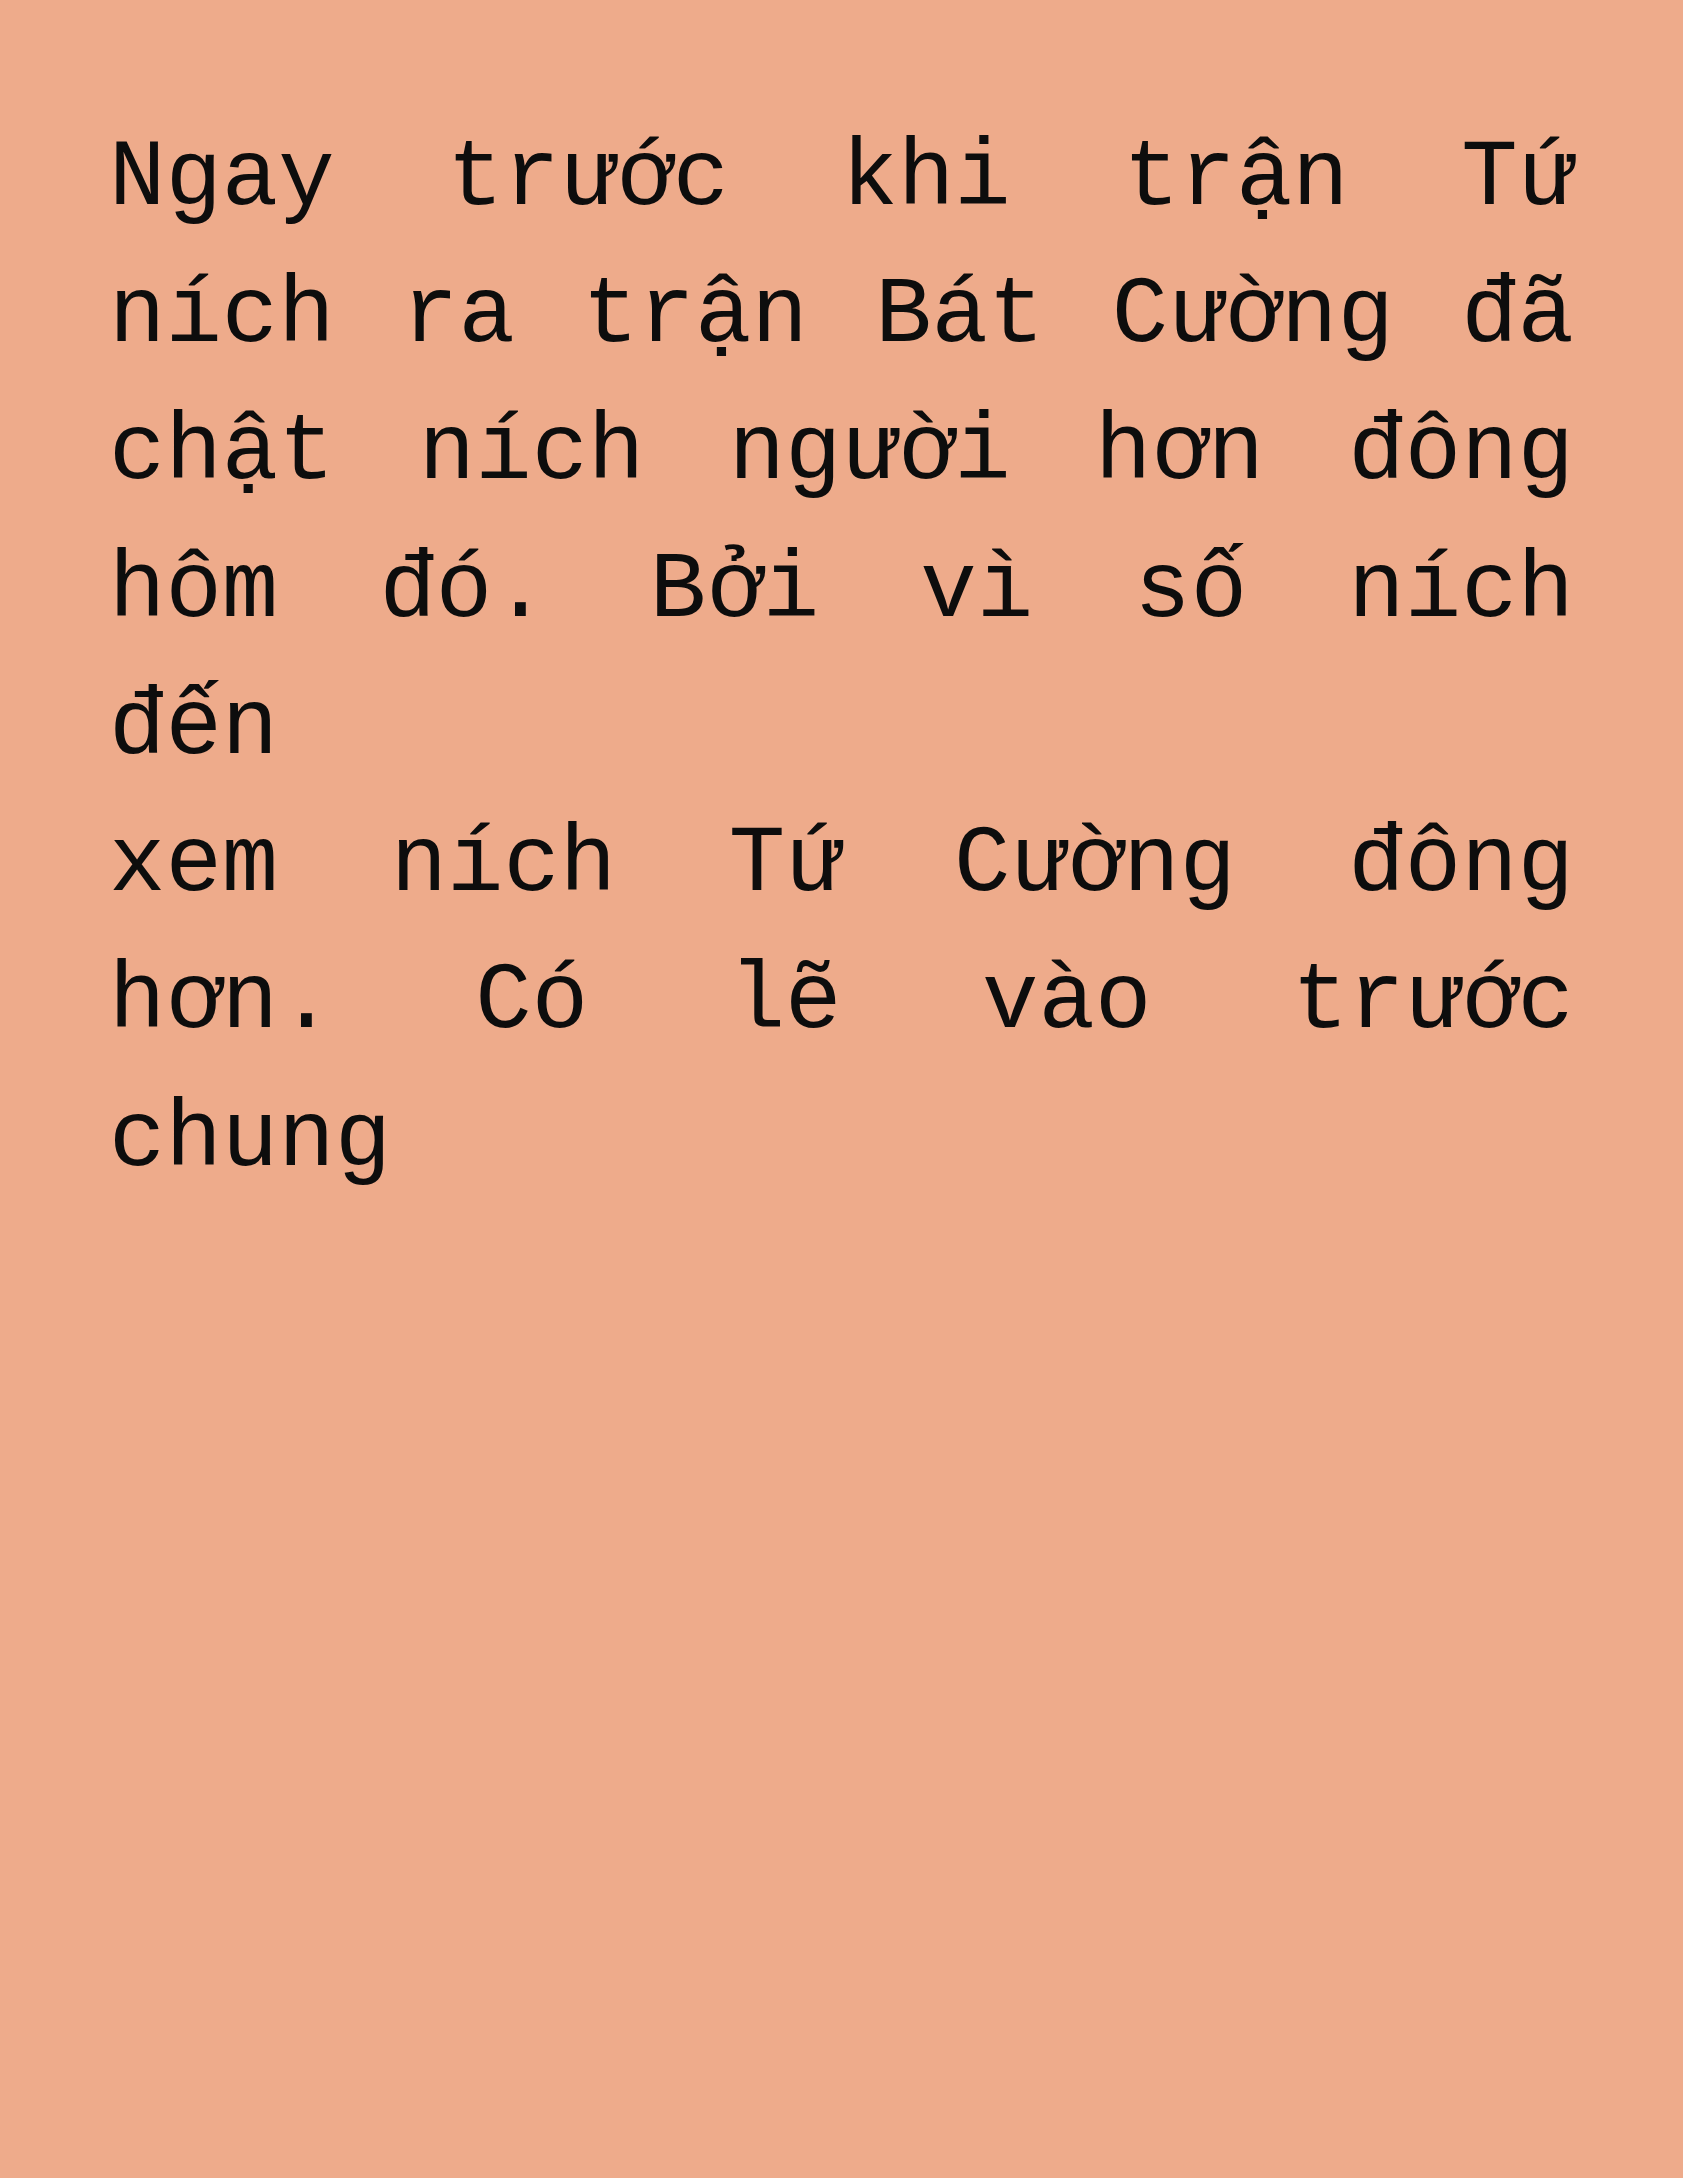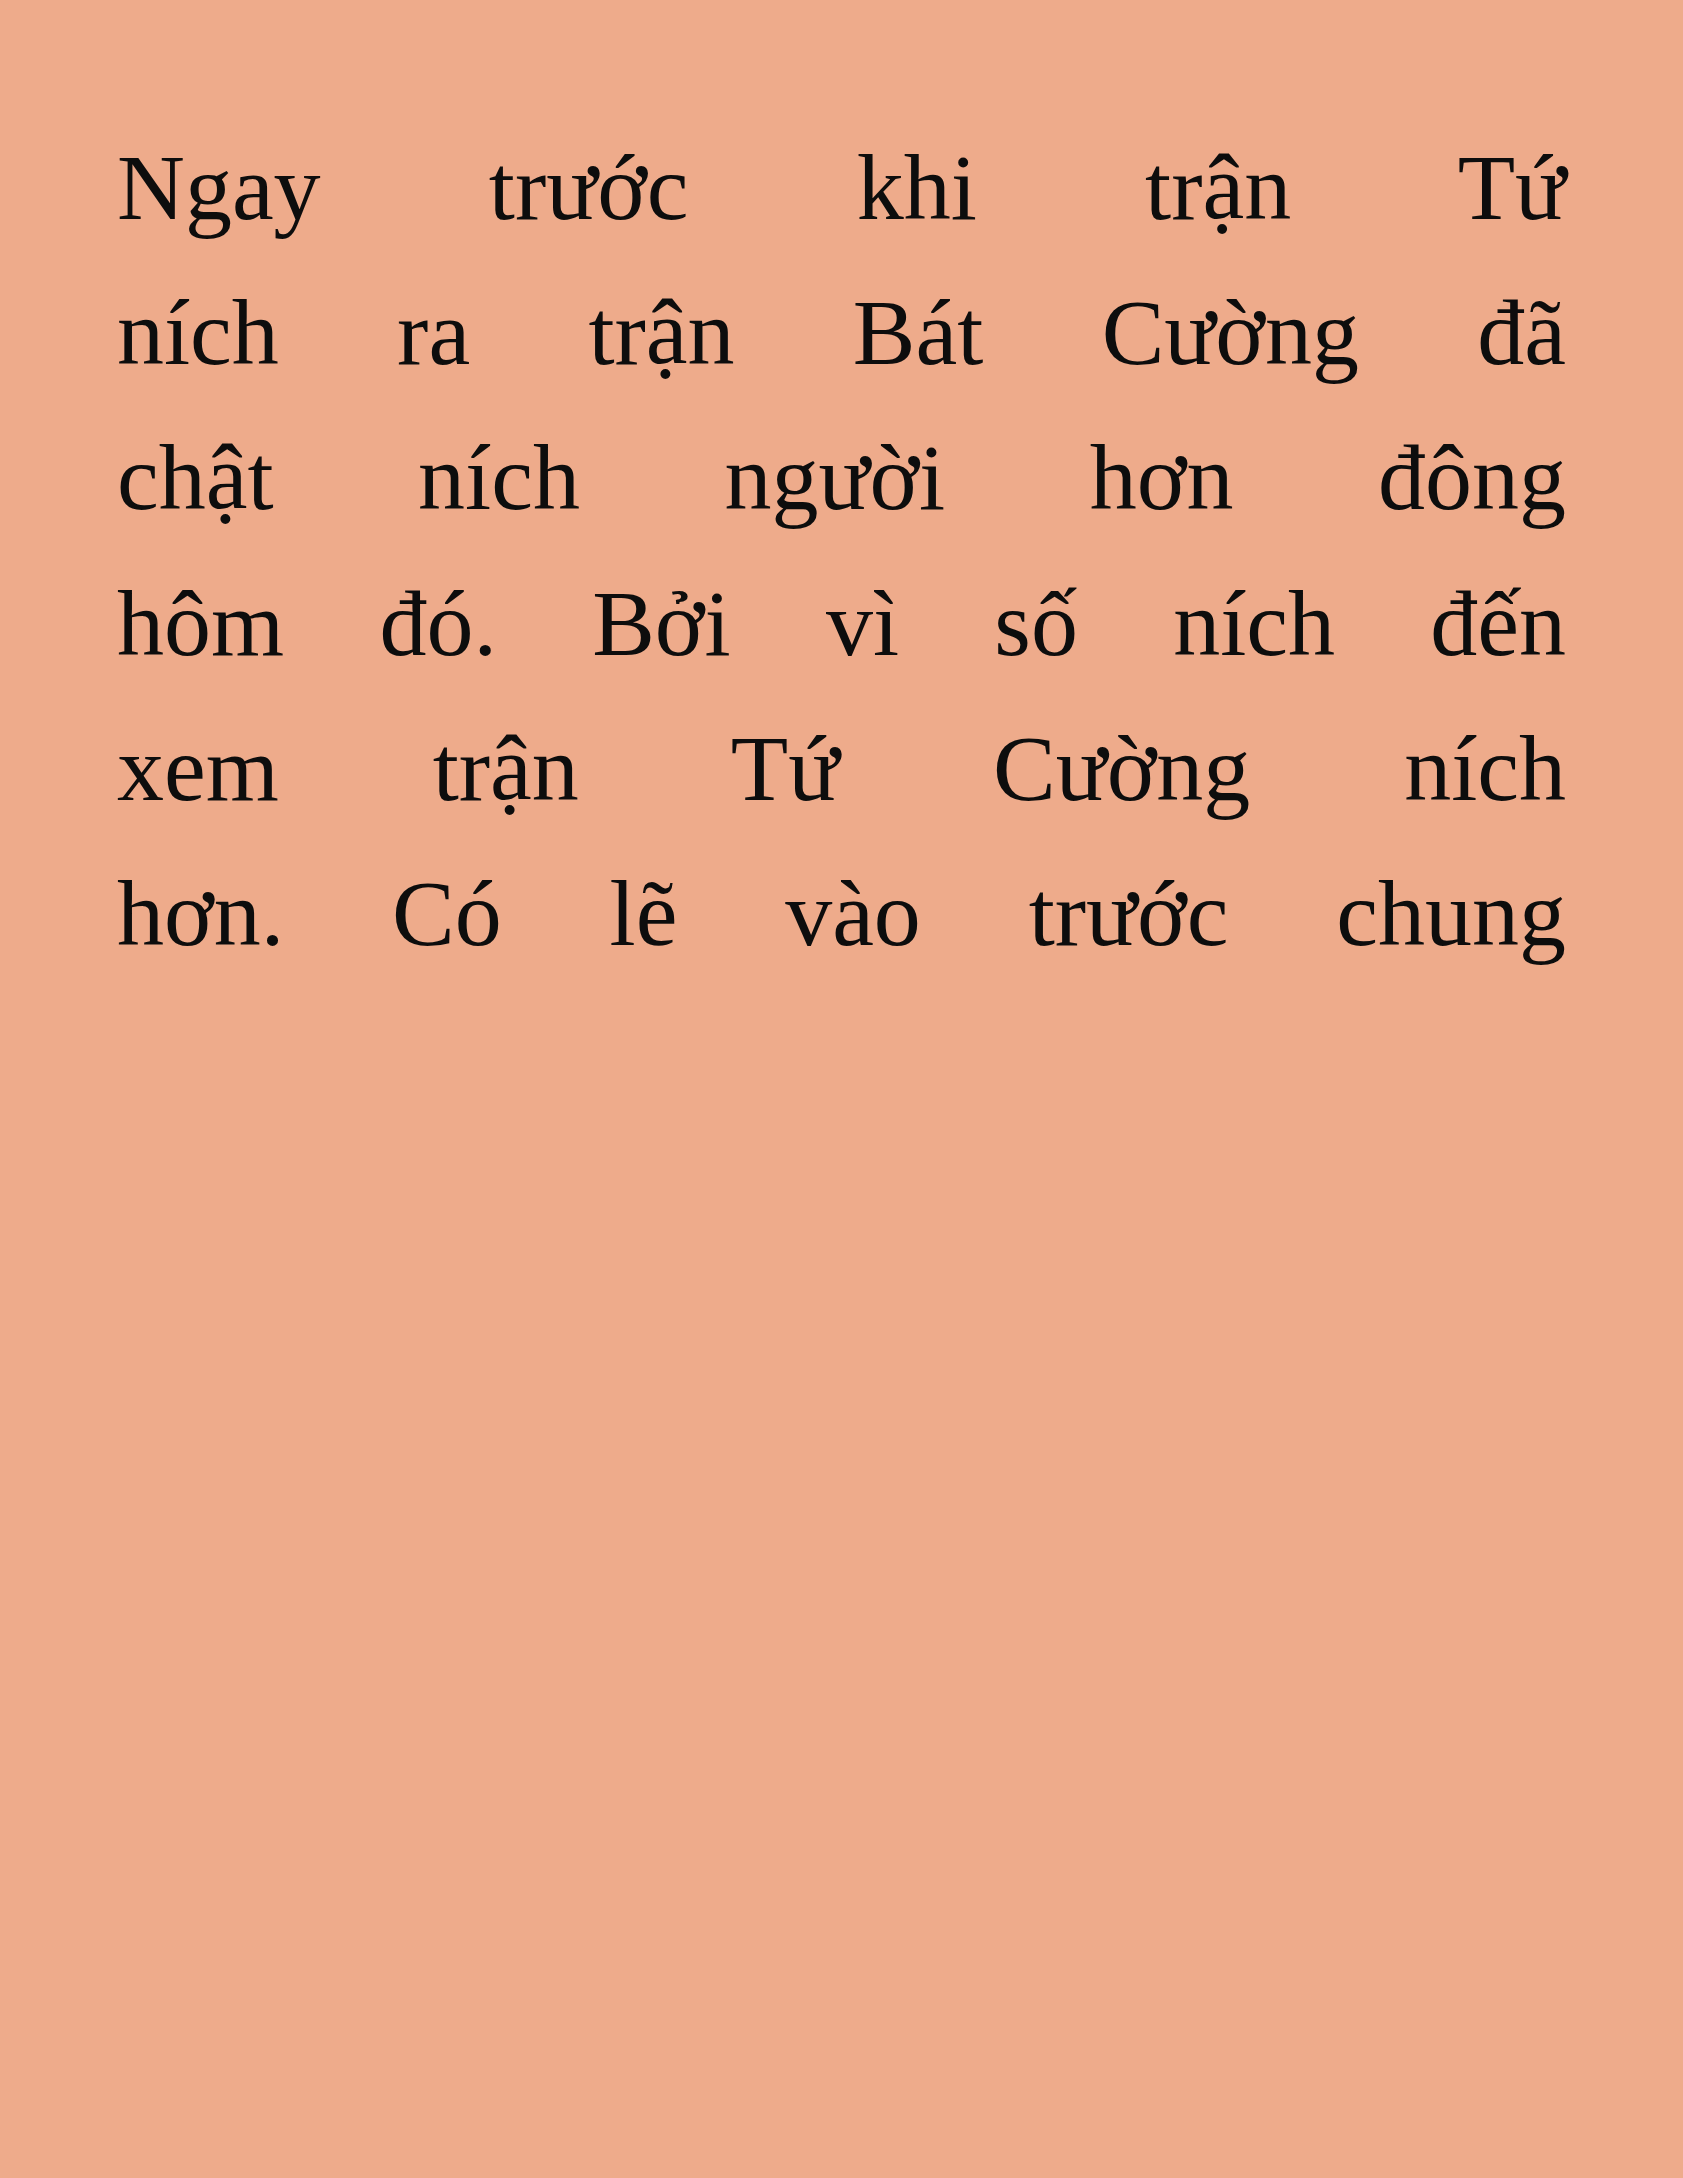--- a/index.html
+++ b/index.html
@@ -24,32 +24,33 @@
   .text-body {
     color: #0d0d0d;
     font-size: 94px;
     line-height: 1.46;
     text-align: justify;
     text-justify: inter-word;
     letter-spacing: 0px;
     word-spacing: 0px;
   }
   .text-body p {
-    margin: 8px;
+    margin: 0;
     padding: 0;
     text-align: justify;
     text-align-last: justify;
+    font-family: Liberation Mono, monospace;
   }
 </style>
 </head>
 <body>
 
 <div class="page">
   <div class="text-body">
     <p>Ngay trước khi trận Tứ</p>
     <p>ních ra trận Bát Cường đã</p>
     <p>chật ních người hơn đông</p>
     <p>hôm đó. Bởi vì số ních đến</p>
-    <p>xem trận Tứ Cường ních</p>
+    <p>xem ních Tứ Cường đông</p>
     <p>hơn. Có lẽ vào trước chung</p>
   </div>
 </div>
 
 
 </body></html>

